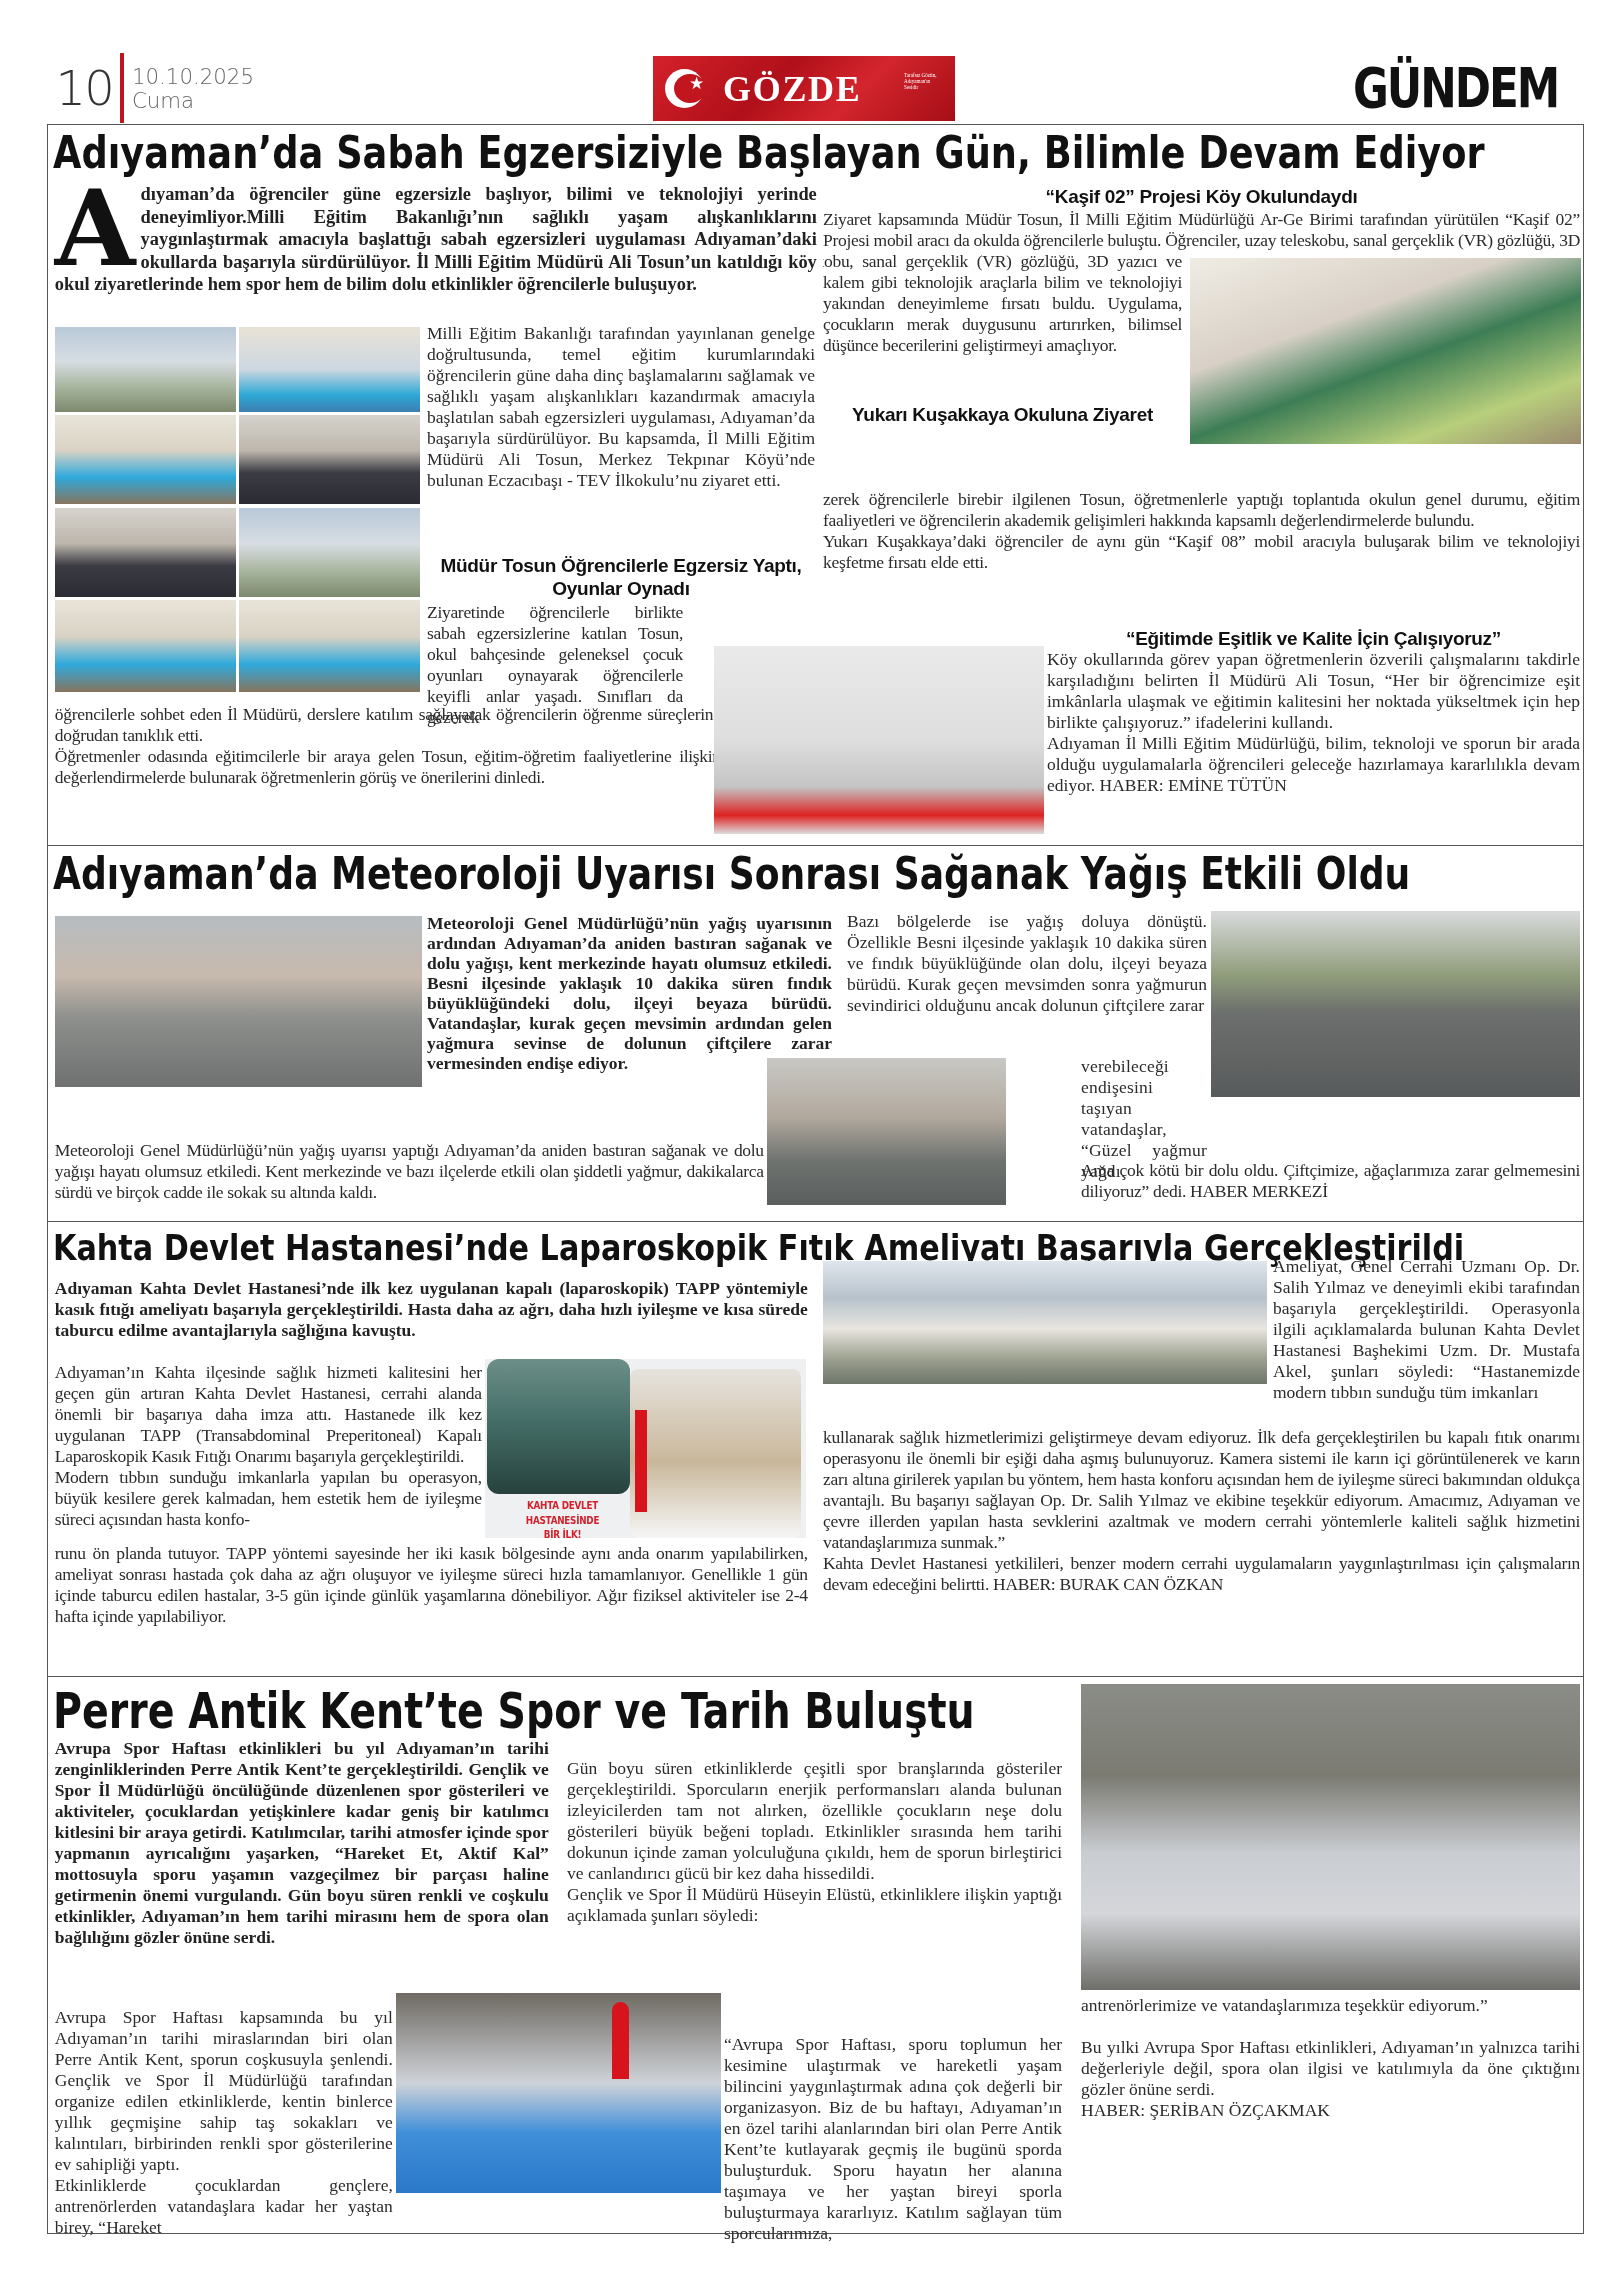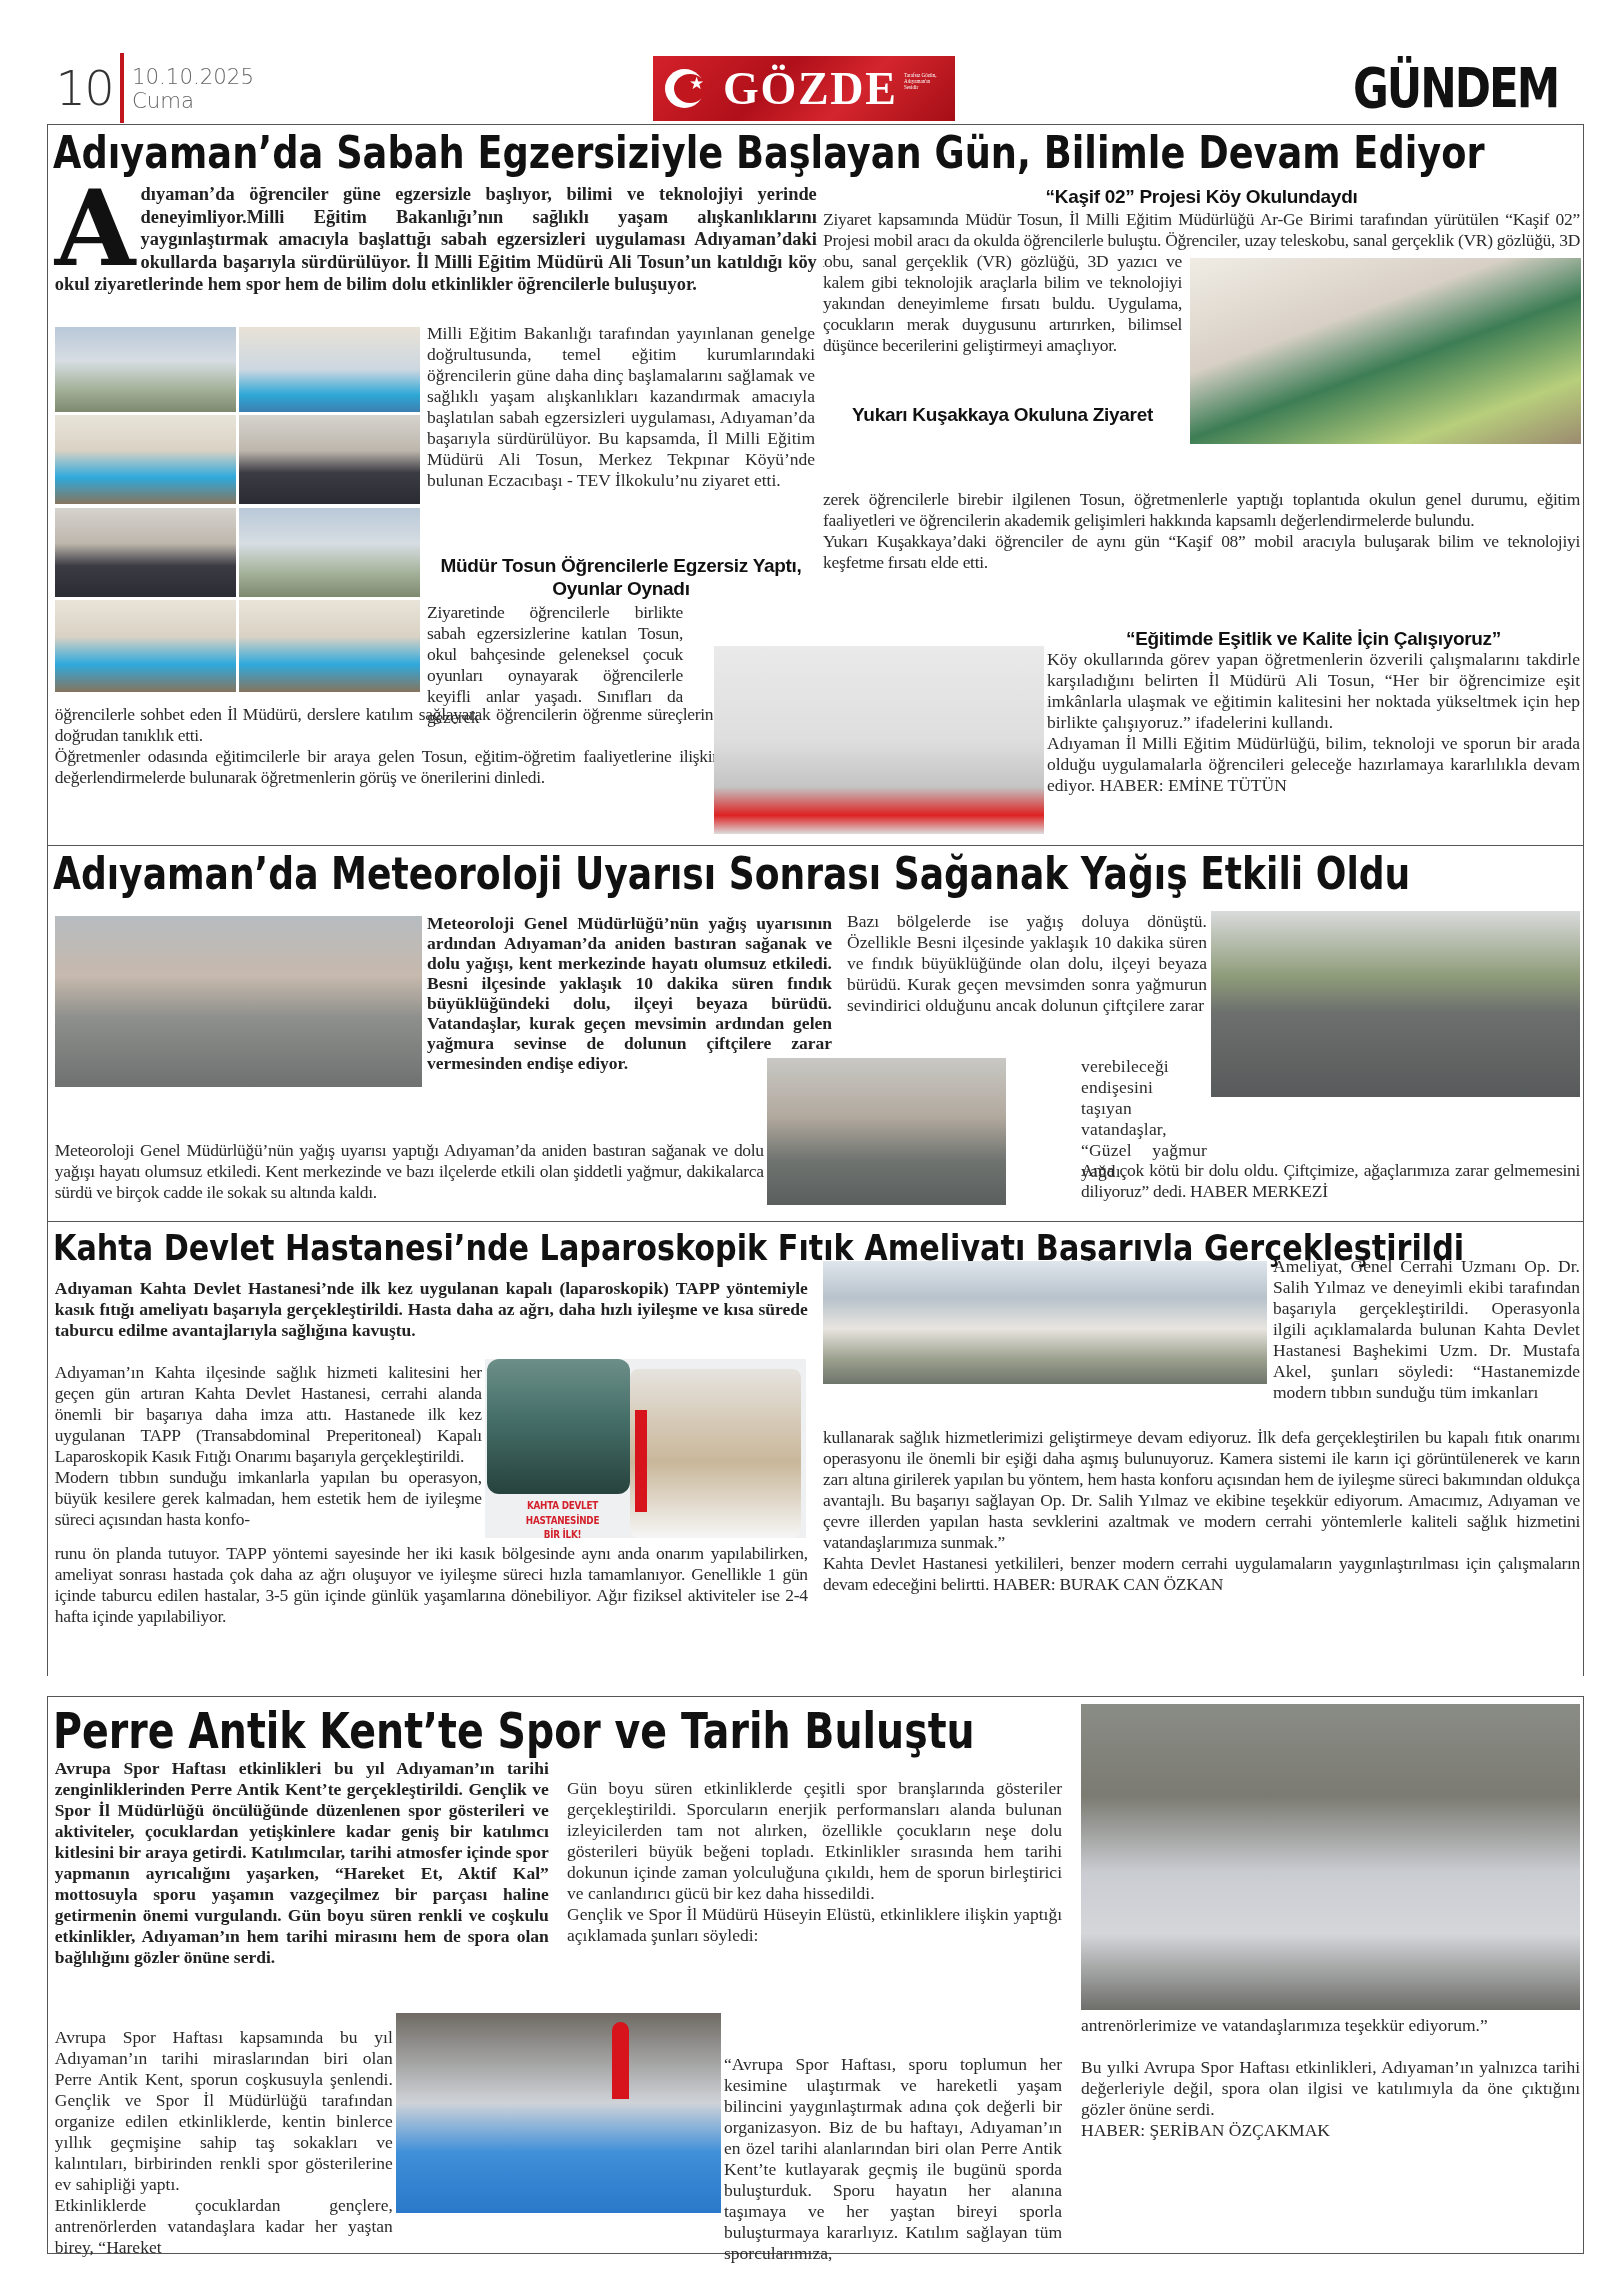--- a/index.html
+++ b/index.html
@@ -8,27 +8,27 @@
 
   
   .masthead { position: absolute; left: 47px; top: 53px; width: 1537px; height: 70px; }
   .page-num { position: absolute; left: 8.5px; top: 6.8px; font-family: "DejaVu Sans", sans-serif; font-weight: 200; font-size: 48px; color: #333; letter-spacing: -1.7px; text-align: right; }
   .red-rule { position: absolute; left: 73px; top: 0; width: 4.3px; height: 70px; background: #c0151c; }
   .date-box { position: absolute; left: 85px; top: 12px; font-family: "DejaVu Sans", sans-serif; font-size: 21.3px; color: #666; line-height: 24px; font-weight: 300; }
   .logo { position: absolute; left: 606px; top: 3.4px; width: 302px; height: 65px; background: linear-gradient(135deg, #d4212a 0%, #b0101a 40%, #d4252d 65%, #a50e16 100%); display: flex; align-items: center; padding-left: 12px; }
   .logo-crescent { width: 39px; height: 39px; border-radius: 50%; background: #fff; position: relative; }
   .logo-crescent::after { content: ""; position: absolute; left: 8.5px; top: 5.1px; width: 32px; height: 29px; border-radius: 50%; background: #c2161f; }
   .logo-star { position: absolute; left: 36px; top: 19px; color: #fff; font-size: 17px; line-height: 17px; z-index: 2; }
-  .logo-text { margin-left: 19px; font-family: "Liberation Serif", serif; font-weight: bold; font-size: 46px; color: #fff; letter-spacing: 1.7px; }
+  .logo-text { margin-left: 19px; font-family: "Liberation Serif", serif; font-weight: bold; font-size: 36px; color: #fff; letter-spacing: 1.7px; }
   .logo-tagline { position: absolute; right: 12px; top: 15.4px; font-size: 5.1px; color: #fff; width: 39px; line-height: 6px; }
   .section-label { position: absolute; right: 26px; top: 1.7px; font-family: "DejaVu Sans", sans-serif; font-weight: bold; font-size: 56px; color: #111; letter-spacing: -2.6px; transform: scaleX(0.78); transform-origin: right center; }
 
   
   .article { position: absolute; left: 47px; width: 1537px; border: 1.7px solid #555; border-bottom: none; }
-  .article.last { border-bottom: 1.7px solid #555; margin-top: 20px; }
+  .article.last { border-bottom: 1.7px solid #555; }
   .headline { font-family: "DejaVu Sans", sans-serif; font-weight: bold; color: #111; white-space: nowrap; transform-origin: left center; }
 
   .txt { font-size: 17.5px; line-height: 21px; text-align: justify; color: #2b2b2b; hyphens: auto; }
   .txt.cond { font-family: "Liberation Serif", serif; letter-spacing: -0.3px; }
   .lead { font-weight: bold; color: #222; }
   .subhead { font-family: "Liberation Sans", sans-serif; font-weight: bold; font-size: 19px; text-align: center; color: #111; line-height: 23px; letter-spacing: -0.3px; }
   .abs { position: absolute; }
 
   
   .photo { position: absolute; overflow: hidden; }

